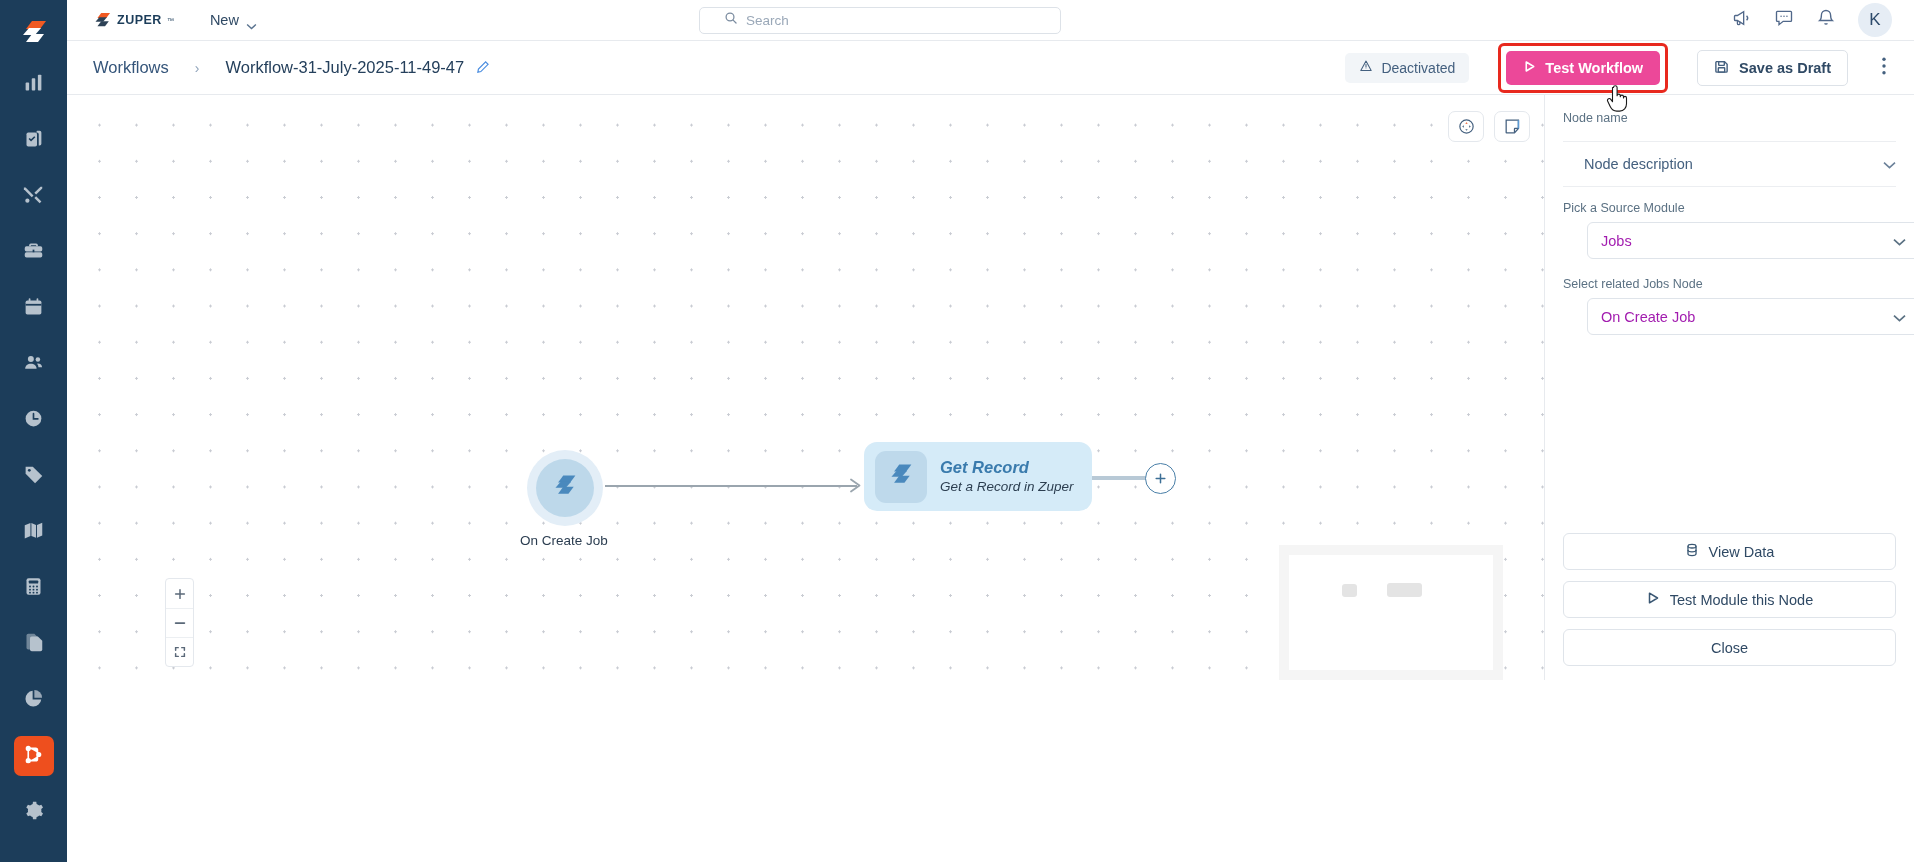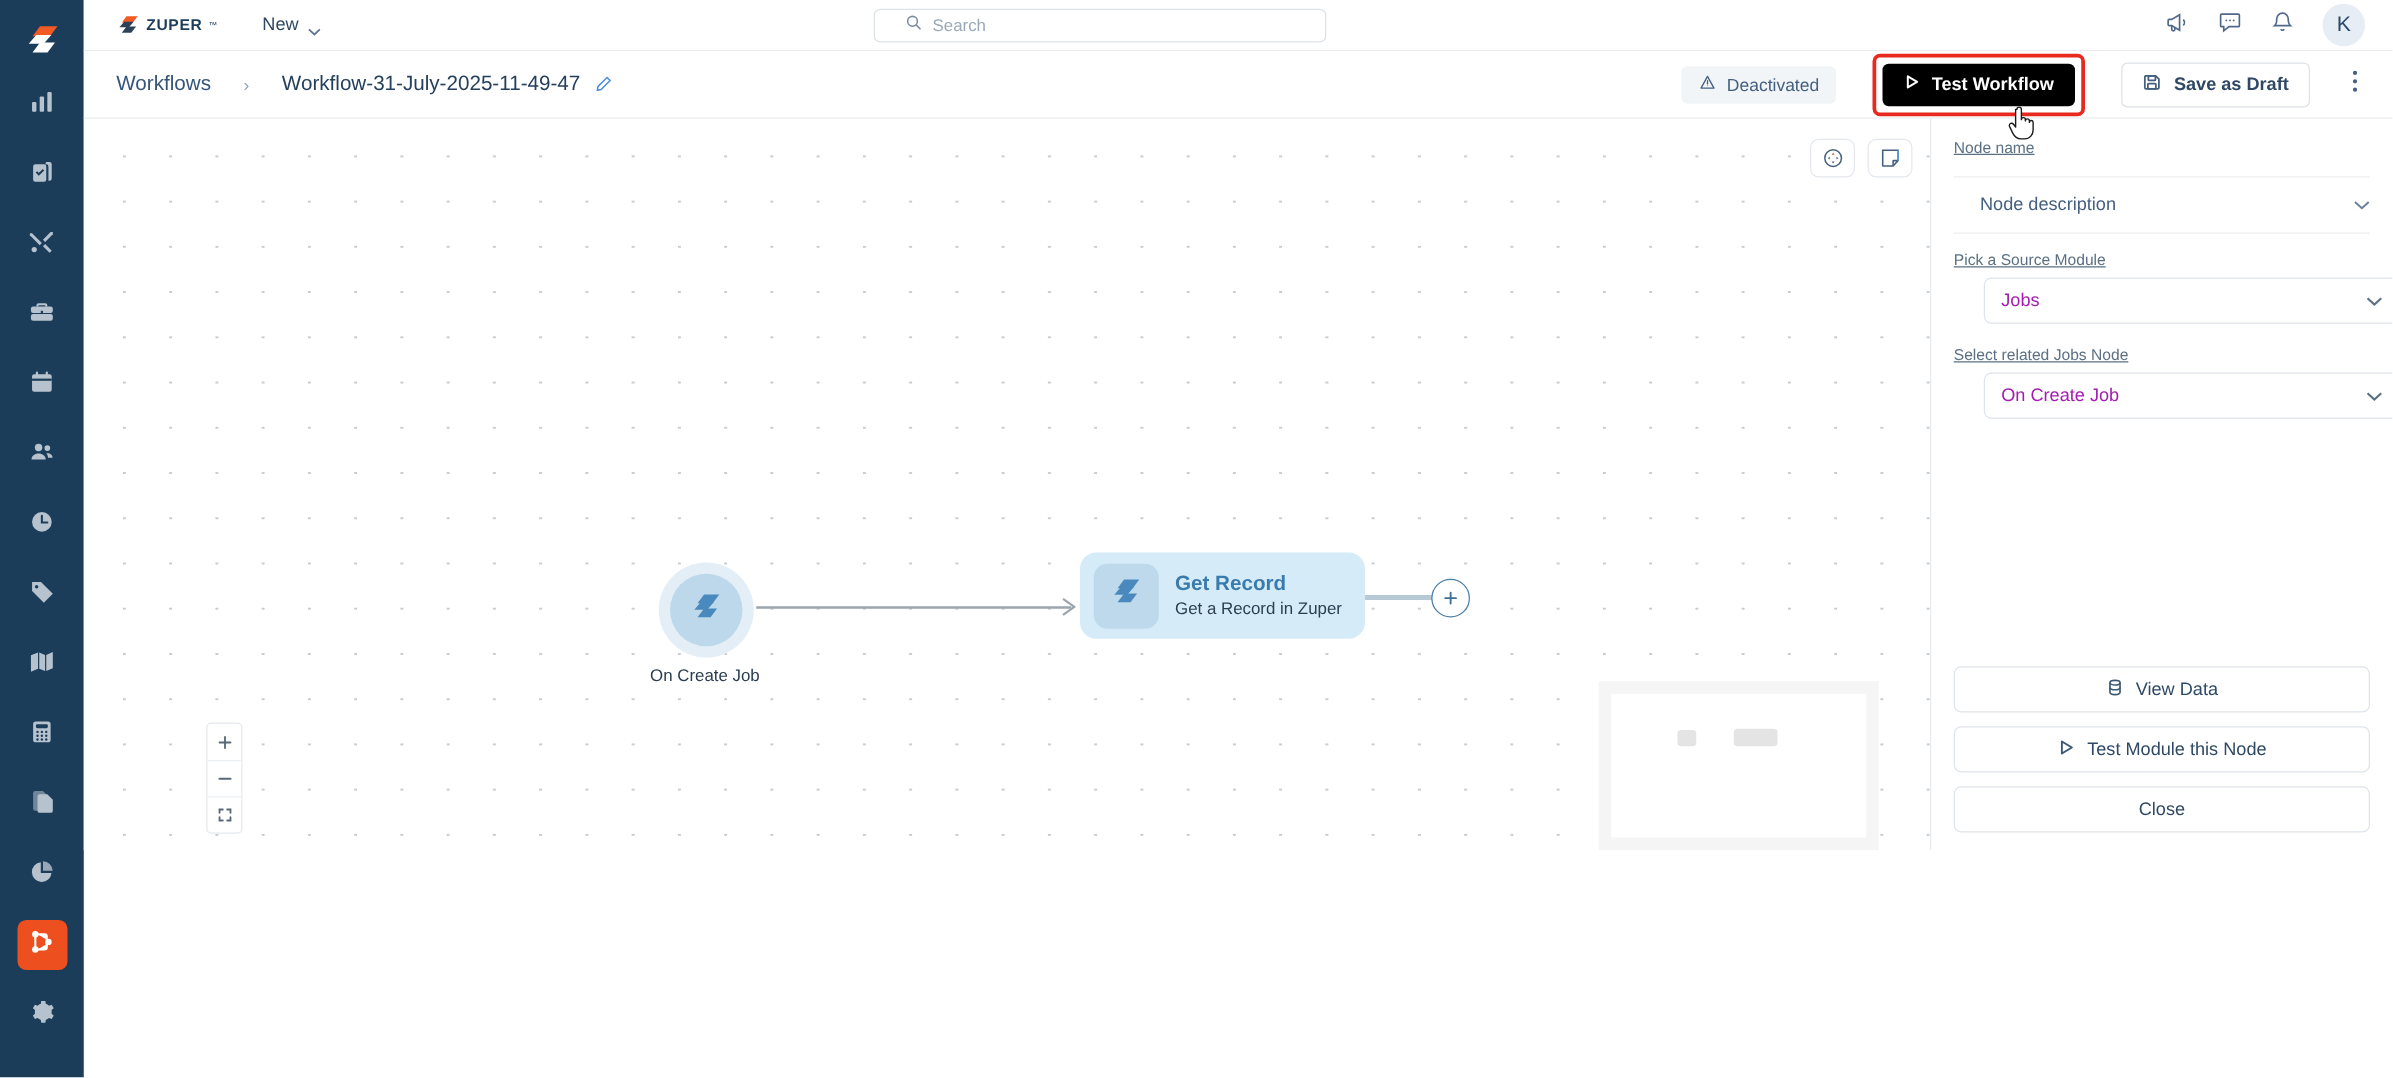--- a/index.html
+++ b/index.html
@@ -102,21 +102,21 @@
     height: 30px; padding: 0 14px;
     font-size: 14px; color: #44607f;
   }
   .status-chip svg { width: 14px; height: 14px; stroke: #44607f; fill: none; stroke-width: 1.5; }
   .hl-box {
     margin-left: 17px;
     border: 3px solid #e8291e; border-radius: 6px;
     padding: 5px; display: inline-flex;
   }
   .btn-test {
-    background: #000000; color: #fff;
+    background: #ec4899; color: #fff;
     border: none; border-radius: 5px;
     height: 34px; padding: 0 17px;
     display: flex; align-items: center; gap: 9px;
     font-size: 14.5px; font-weight: bold; cursor: pointer;
     font-family: "Liberation Sans", sans-serif;
   }
   .btn-test svg { width: 13px; height: 13px; fill: none; stroke: #fff; stroke-width: 1.7; }
   .btn-draft {
     margin-left: 17px;
     background: #fff; color: #2f4964;
@@ -193,21 +193,21 @@
   }
   .edge-arrow {
     position: absolute; left: 782px; top: 382px;
   }
   .edge-arrow svg { width: 14px; height: 17px; stroke: #9aa5ae; fill: none; stroke-width: 1.8; }
   .node-action {
     position: absolute; left: 797px; top: 347px;
     width: 228px; height: 69px;
     background: #d5ebf8; border-radius: 13px;
     display: flex; align-items: center; gap: 13px;
-    padding-left: 11px; cursor: pointer;
+    padding-left: 11px; cursor: pointer; font-style: italic;
   }
   .node-action-icon {
     width: 52px; height: 52px; border-radius: 11px;
     background: #bed9eb; display: flex; align-items: center; justify-content: center;
     flex: 0 0 52px;
   }
   .node-title { font-size: 16.5px; font-weight: bold; color: #3a7bad; line-height: 1.25; }
   .node-sub { font-size: 13.5px; color: #2c3e50; line-height: 1.3; }
   .edge-line2 {
     position: absolute; left: 1025px; top: 381px;
@@ -224,21 +224,21 @@
 
   
   .panel {
     width: 370px; flex: 0 0 370px;
     background: #fff;
     border-left: 1px solid #e7eaee;
     display: flex; flex-direction: column;
     position: relative;
   }
   .panel-body { padding: 16px 18px 0 18px; flex: 1; overflow: hidden; }
-  .field-label { font-size: 12.5px; color: #5b7183; margin-bottom: 7px; text-decoration: underline; }
+  .field-label { font-size: 12.5px; color: #5b7183; margin-bottom: 7px; }
   .text-input {
     width: 100%; height: 34px;
     border: 1px solid #dfe4ea; border-radius: 6px;
     padding: 0 11px; font-size: 14px; color: #23303d;
     font-family: "Liberation Sans", sans-serif; outline: none;
     background: #fdfdfe;
   }
   .input-caretwrap { position: relative; }
   .caret {
     position: absolute; top: 8px; width: 1.4px; height: 18px; background: #23303d;

